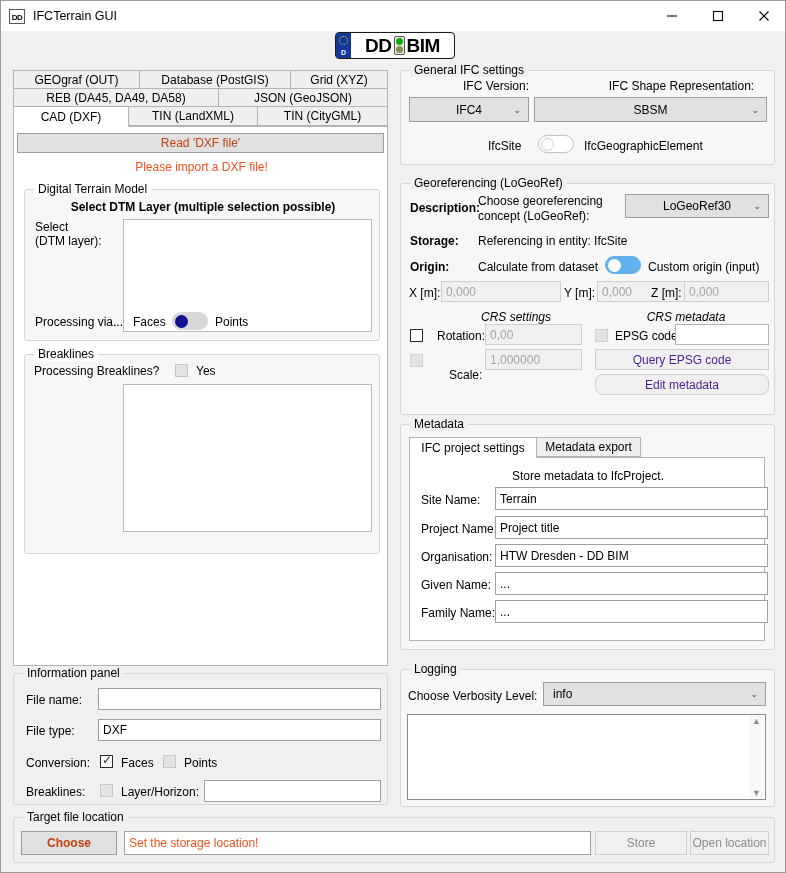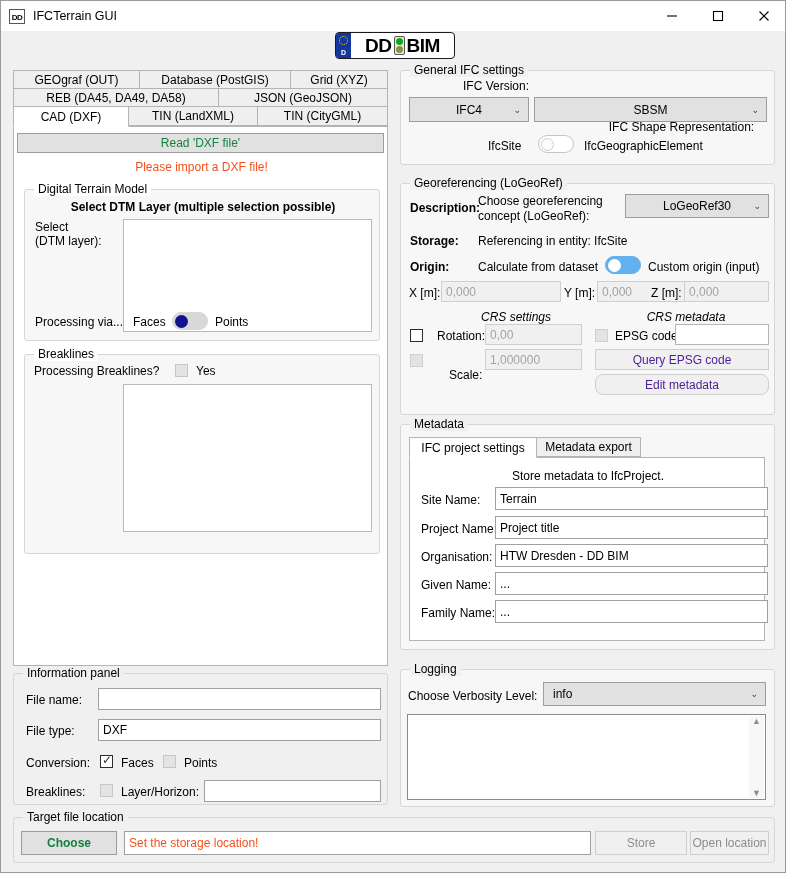--- a/index.html
+++ b/index.html
@@ -193,21 +193,21 @@
   
   .btn {
     position: absolute;
     box-sizing: border-box;
     background: #e1e1e1;
     border: 1px solid #9d9d9d;
     display: flex;
     align-items: center;
     justify-content: center;
     font-size: 12px;
-    color: #15803d;
+    color: #c2410c;
     cursor: pointer;
     white-space: nowrap;
   }
   .btn.disabled { color: #4c1d95; border-color: #cfcfcf; background: #f0f0f0; }
   .btn.strong { font-weight: bold; }
 
   .textbox {
     position: absolute;
     box-sizing: border-box;
     background: #ffffff;
@@ -418,21 +418,21 @@
     <div class="lbl" style="left:170px; top:82px;">Points</div>
     <div class="lbl" style="left:12px; top:111px;">Breaklines:</div>
     <div class="chk off-light" style="left:86px; top:110px;"></div>
     <div class="lbl" style="left:107px; top:111px;">Layer/Horizon:</div>
     <div class="textbox" style="left:190px; top:106px; width:177px; height:22px;"></div>
   </div>
 
   <div class="groupbox" style="left:399px; top:69px; width:375px; height:95px; background:#f7f7f7;">
     <span class="gb-title">General IFC settings</span>
     <div class="lbl" style="left:0; top:8px; width:190px; text-align:center;">IFC Version:</div>
-    <div class="lbl" style="left:188px; top:8px; width:185px; text-align:center;margin-top:41px;">IFC Shape Representation:</div>
+    <div class="lbl" style="left:188px; top:8px; width:185px; text-align:center;">IFC Shape Representation:</div>
     <div class="combo" style="left:8px; top:26px; width:120px; height:25px;">
       <span>IFC4</span>
       <span class="chev">⌄</span>
     </div>
     <div class="combo" style="left:133px; top:26px; width:233px; height:25px;">
       <span>SBSM</span>
       <span class="chev">⌄</span>
     </div>
     <div class="lbl" style="left:87px; top:68px;">IfcSite</div>
     <div class="toggle off" style="left:137px; top:64px;">

